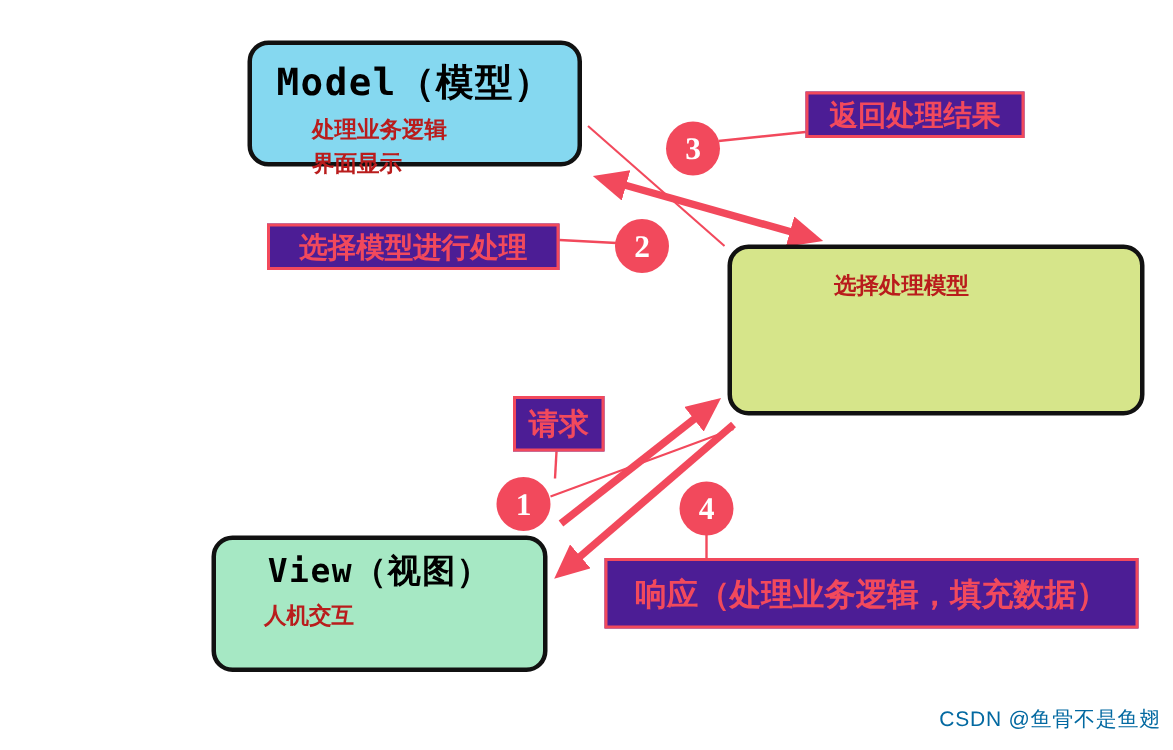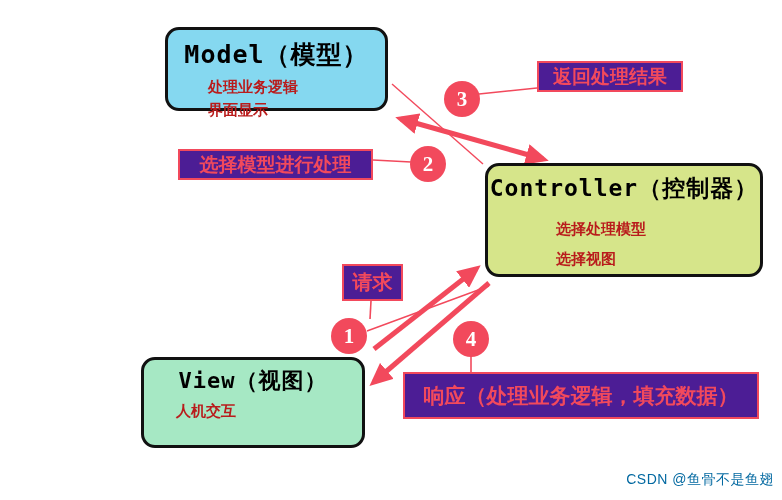--- a/index.html
+++ b/index.html
@@ -71,24 +71,22 @@
 
   <div class="mvc-box box-model">
     <div class="box-title">Model（模型）</div>
     <div class="box-lines">
       <div class="box-line">处理业务逻辑</div>
       <div class="box-line">界面显示</div>
     </div>
   </div>
 
   <div class="mvc-box box-controller">
-    <div class="box-title">Controller（控制器）</div>
     <div class="box-lines">
       <div class="box-line">选择处理模型</div>
-      <div class="box-line">选择视图</div>
     </div>
   </div>
 
   <div class="mvc-box box-view">
     <div class="box-title">View（视图）</div>
     <div class="box-lines">
       <div class="box-line">人机交互</div>
     </div>
   </div>
 

